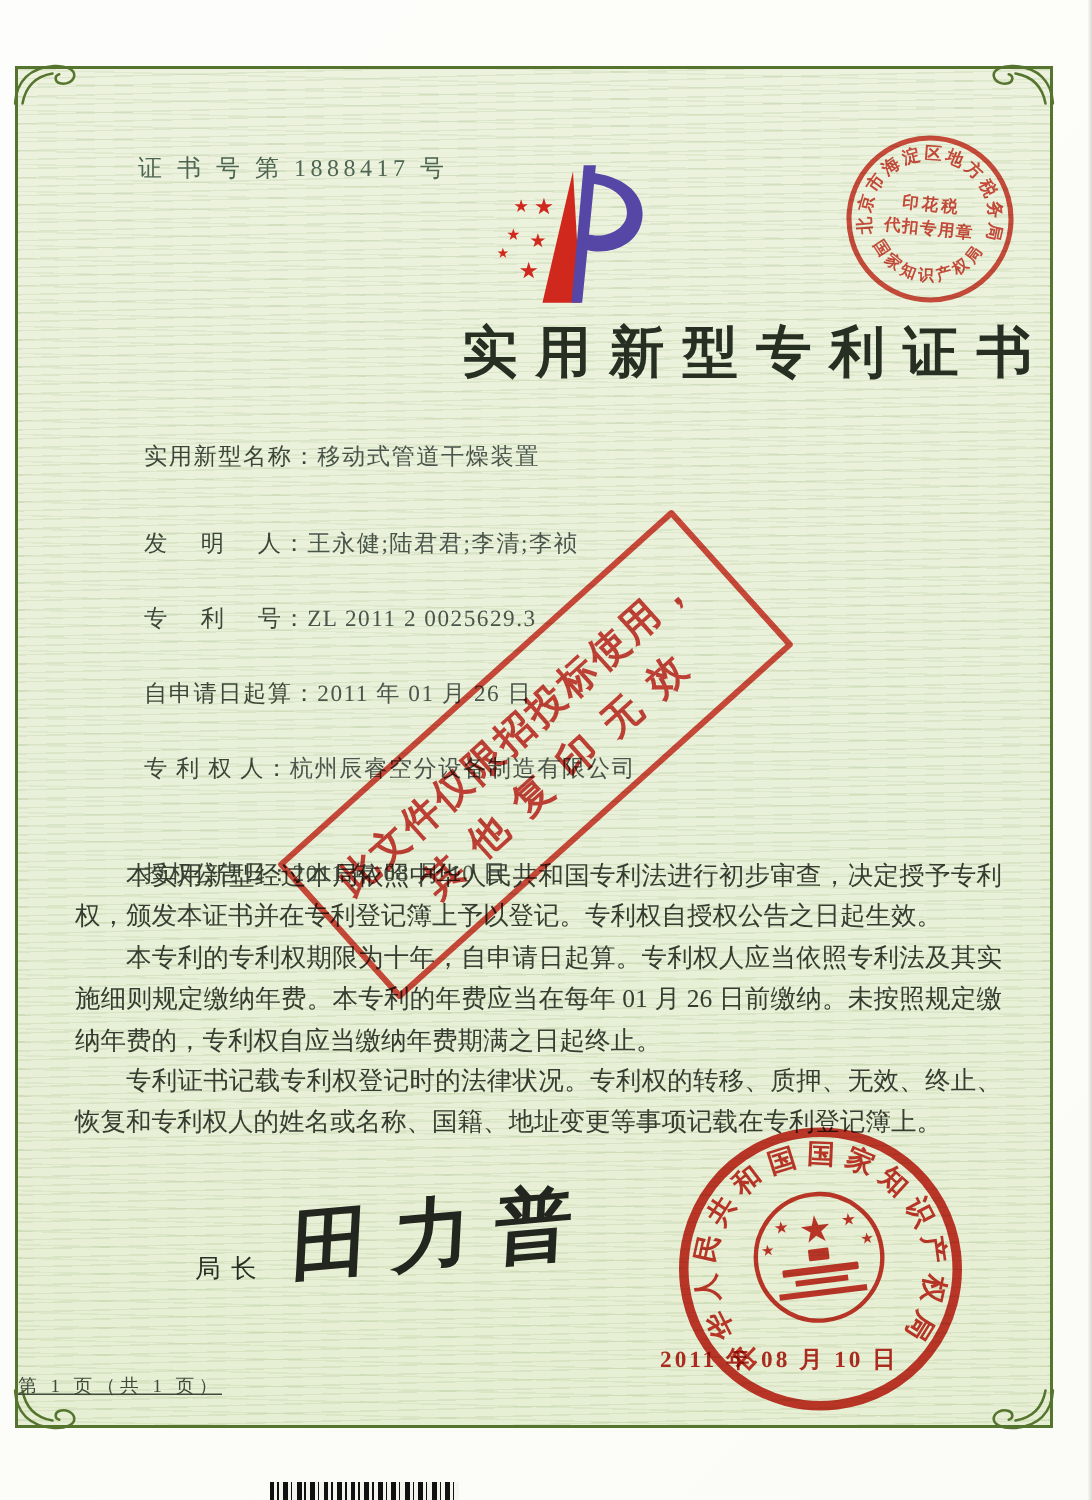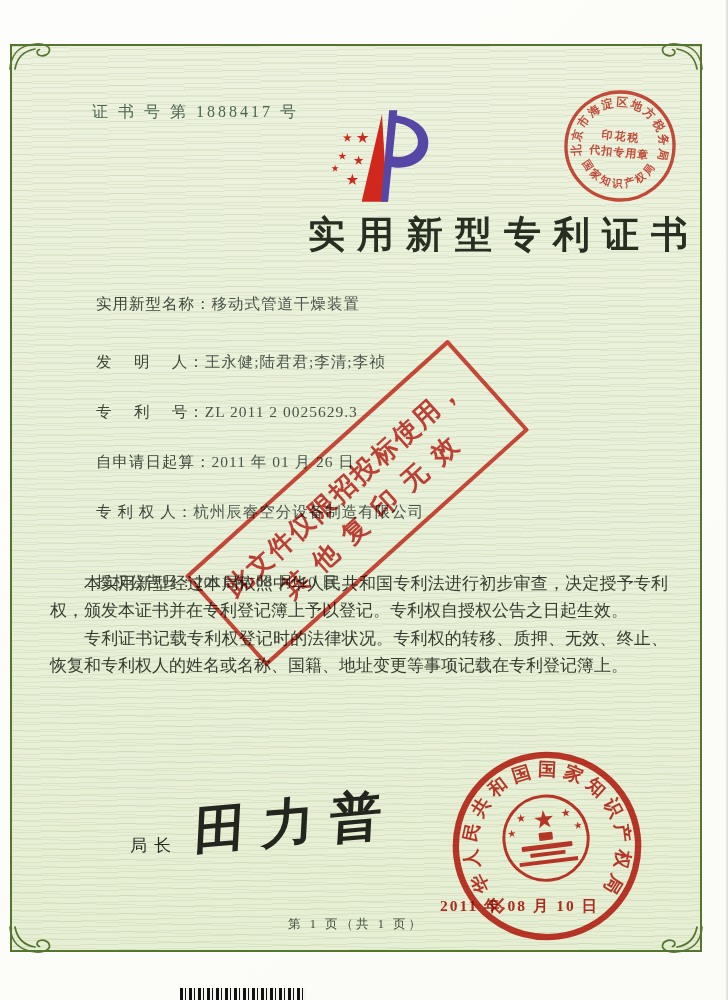--- a/index.html
+++ b/index.html
@@ -55,22 +55,22 @@
 
   .body-text{position:absolute;left:38px;top:524px;width:618px;font-size:17px;
     line-height:27.4px;color:#363d30;text-align:justify;}
   .body-text p{margin:0;text-indent:2em;}
 
   .sig-title{position:absolute;left:118px;top:788px;font-size:17px;letter-spacing:7px;color:var(--ink_dark);}
   .sig-name{position:absolute;left:182px;top:742px;font-size:52px;font-weight:600;
     letter-spacing:16px;color:#23261f;transform:rotate(-5deg) skewX(-8deg);
     font-family:"DejaVu Serif","Liberation Serif",serif;}
 
-  .footer{position:absolute;left:0;top:870px;width:100%;text-align:center;
-    font-size:12.5px;letter-spacing:3px;color:#3e4a3a;}
+  .footer{position:absolute;left:0;top:870px;width:100%;
+    font-size:12.5px;letter-spacing:3px;color:#3e4a3a;text-decoration:underline;}
 
   
   .tax-stamp{position:absolute;left:548px;top:40px;width:120px;height:120px;
     transform:rotate(6deg);opacity:.88;mix-blend-mode:multiply;}
   .tax-stamp svg{width:100%;height:100%;display:block;}
 
   .main-seal{position:absolute;left:437px;top:702px;width:196px;height:196px;
     transform:rotate(-7deg);opacity:.92;mix-blend-mode:multiply;}
   .main-seal svg{width:100%;height:100%;display:block;}
   .seal-date{position:absolute;left:428px;top:850px;font-size:15.5px;font-weight:700;
@@ -139,20 +139,21 @@
       <div class="field-row f0"><span class="lbl">实用新型名称：</span><span class="val">移动式管道干燥装置</span></div>
       <div class="field-row f1"><span class="lbl">发　 明 　人：</span><span class="val">王永健;陆君君;李清;李祯</span></div>
       <div class="field-row f2"><span class="lbl">专　 利 　号：</span><span class="val">ZL 2011 2 0025629.3</span></div>
       <div class="field-row f3"><span class="lbl">自申请日起算：</span><span class="val">2011 年 01 月 26 日</span></div>
       <div class="field-row f4"><span class="lbl">专 利 权 人：</span><span class="val">杭州辰睿空分设备制造有限公司</span></div>
       <div class="field-row f5"><span class="lbl">授权公告日：</span><span class="val">2011 年 08 月 10 日</span></div>
     </div>
 
     <div class="body-text">
       <p>本实用新型经过本局依照中华人民共和国专利法进行初步审查，决定授予专利权，颁发本证书并在专利登记簿上予以登记。专利权自授权公告之日起生效。</p>
+      <p>本专利的专利权期限为十年，自申请日起算。专利权人应当依照专利法及其实施细则规定缴纳年费。本专利的年费应当在每年 01 月 26 日前缴纳。未按照规定缴纳年费的，专利权自应当缴纳年费期满之日起终止。</p>
       <p>专利证书记载专利权登记时的法律状况。专利权的转移、质押、无效、终止、恢复和专利权人的姓名或名称、国籍、地址变更等事项记载在专利登记簿上。</p>
     </div>
 
     <div class="sig-title">局长</div>
     <div class="sig-name">田力普</div>
 
     <div class="footer">第 1 页（共 1 页）</div>
 
     <div class="tax-stamp">
       <svg viewBox="0 0 120 120">

